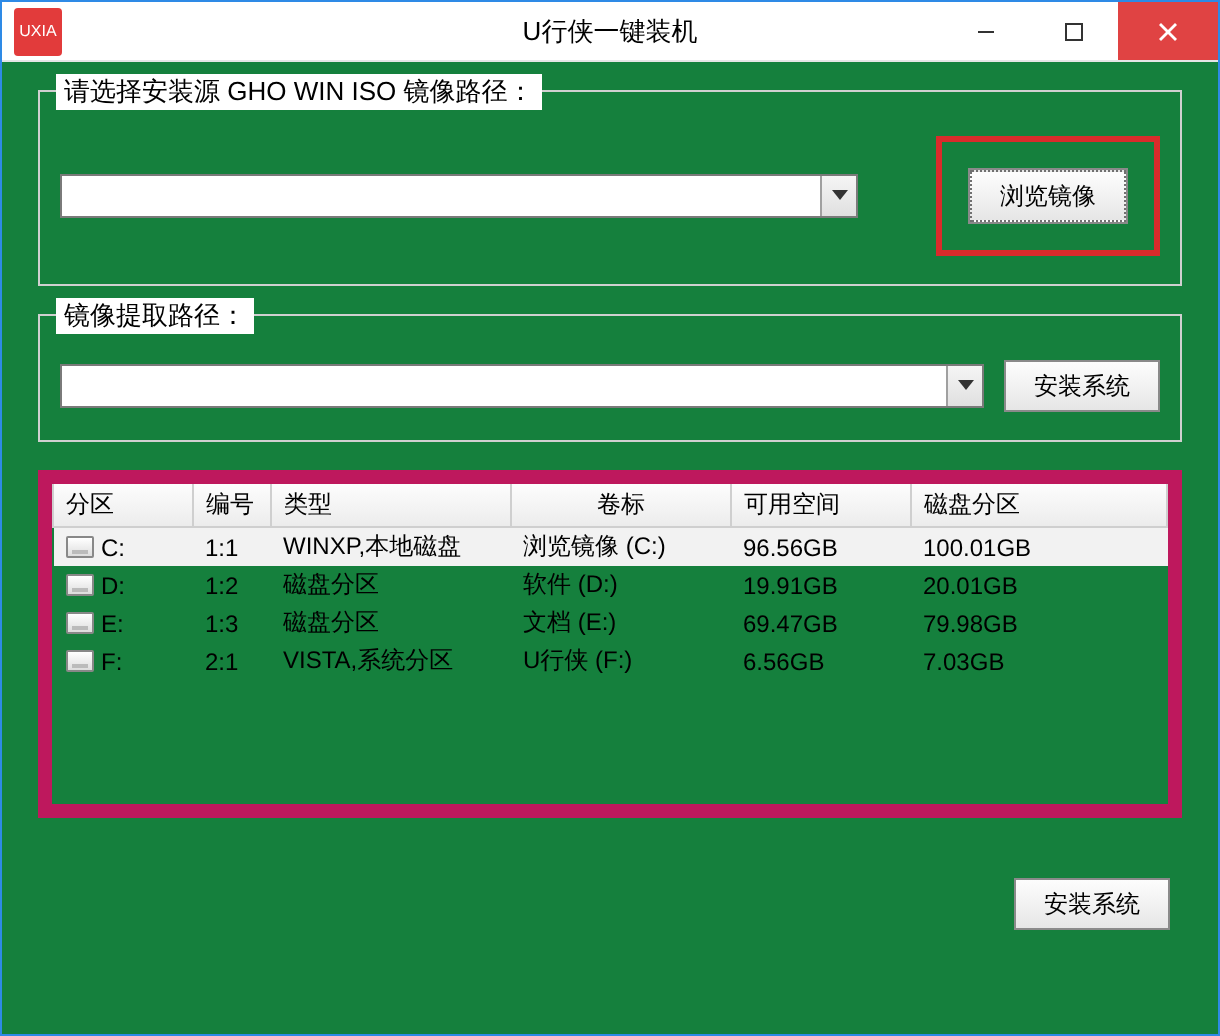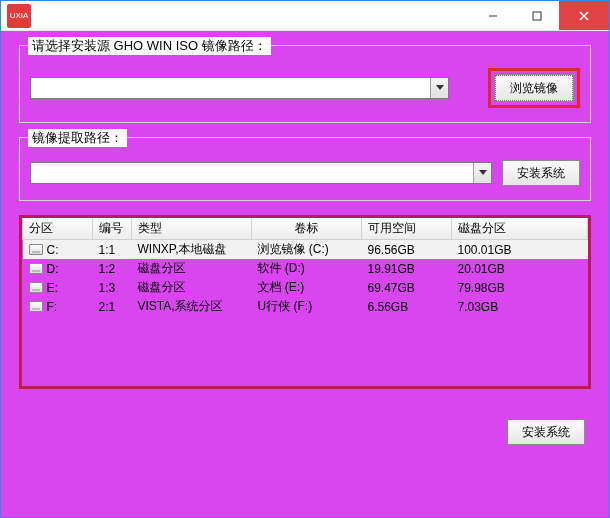--- a/index.html
+++ b/index.html
@@ -1,37 +1,37 @@
 <!DOCTYPE html>
 <html><head>
 <meta charset="utf-8">
 <style>
 * { box-sizing: border-box; margin: 0; padding: 0; }
 body { font-family: "Microsoft YaHei", SimSun, Arial, sans-serif; font-size: 12px; background: #fff; width: 610px; height: 518px; overflow: hidden; }
-.outer-frame { width: 610px; height: 518px; border: 1px solid #2e8ae6; background: #d946ef; position: relative; }
+.outer-frame { width: 610px; height: 518px; border: 1px solid #2e8ae6; background: #15803d; position: relative; }
 .titlebar { height: 30px; background: #fff; display: flex; align-items: center; justify-content: space-between; border-bottom: 1px solid #e5e5e5; }
 .titlebar-left { display: flex; align-items: center; }
 .app-icon { width: 24px; height: 24px; margin: 0 6px; background: #e23b3b; display: flex; align-items: center; justify-content: center; color: #fff; font-size: 8px; border-radius: 2px;}
 .title-text { position: absolute; left: 50%; transform: translateX(-50%); font-size: 13px; }
 .win-controls { display: flex; height: 100%; }
 .win-btn { width: 44px; display: flex; align-items: center; justify-content: center; font-family: Arial; cursor: default; }
 .win-btn.close { background: #e04343; color: #fff; width: 50px; }
 .win-btn.close svg { width:10px; height:10px; }
 .win-btn svg { width:10px; height:10px; }
 .client { padding: 14px 18px 14px 18px; }
 .groupbox { border: 1px solid #d0d0d0; position: relative; padding: 22px 10px 14px 10px; margin-bottom: 14px; }
 .groupbox-title { position: absolute; top: -9px; left: 8px; background: #fff; padding: 0 4px; font-size: 13px; }
 .row { display: flex; align-items: center; gap: 10px; }
 .combo { flex: 1; height: 22px; border: 1px solid #7a7a7a; background: #fff; display: flex; align-items: stretch; }
 .combo-input { flex: 1; border: none; padding: 0 4px; font-size: 12px; outline: none; }
 .combo-arrow { width: 18px; border-left: 1px solid #a0a0a0; background: linear-gradient(#f5f5f5,#e0e0e0); display:flex; align-items:center; justify-content:center; }
 .btn { height: 26px; padding: 0 14px; border: 1px solid #8a8a8a; background: linear-gradient(#fdfdfd,#e6e6e6); font-size: 12px; cursor: default; min-width: 76px; }
-.btn-highlight-wrap { border: 3px solid #d92b2b; padding: 4px; display:inline-block;margin-left:29px; }
+.btn-highlight-wrap { border: 3px solid #d92b2b; padding: 14px; display:inline-block;margin-left:29px; }
 .btn-highlight-wrap .btn { border: 1px dotted #707070; outline: 1px solid #8a8a8a; outline-offset:0; }
-.table-wrap { border: 3px solid #be185d; height: 174px; overflow: hidden; }
+.table-wrap { border: 7px solid #be185d; height: 174px; overflow: hidden; }
 table { width: 100%; border-collapse: collapse; font-size: 12px; }
 thead th { background: linear-gradient(#fdfdfd,#ececec); border: 1px solid #cfcfcf; border-top:none; text-align: left; padding: 2px 6px; font-weight: normal; height:20px; }
 tbody td { padding: 1px 6px; white-space: nowrap; height:18px;}
 tbody tr:first-child { background: #f2f2f2; }
 .drive-ico { display:inline-block; width:14px; height:11px; border:1px solid #888; border-radius:1px; background: linear-gradient(#fff,#ddd); margin-right:4px; position:relative; vertical-align:-1px;}
 .drive-ico::after { content:''; position:absolute; bottom:1px; left:2px; width:8px; height:2px; background:#bbb;}
 .bottom-row { display:flex; justify-content:flex-end; margin-top: 30px; padding-right: 6px;}
 .col-part { width: 70px; }
 .col-num { width: 39px; }
 .col-type { width: 120px; }
@@ -41,20 +41,21 @@
 </head>
 <body>
 
 <div class="outer-frame">
   <div class="titlebar">
     <div class="titlebar-left">
       <div class="app-icon">
           <span>UXIA</span>
         </div>
     </div>
+    <div class="title-text">U行侠一键装机</div>
     <div class="win-controls">
       <div class="win-btn">
           <svg viewBox="0 0 10 10">
             <line x1="1" y1="5" x2="9" y2="5" stroke="#333" stroke-width="1"></line>
           </svg>
         </div>
       <div class="win-btn">
           <svg viewBox="0 0 10 10">
             <rect x="1" y="1" width="8" height="8" fill="none" stroke="#333" stroke-width="1"></rect>
           </svg>

